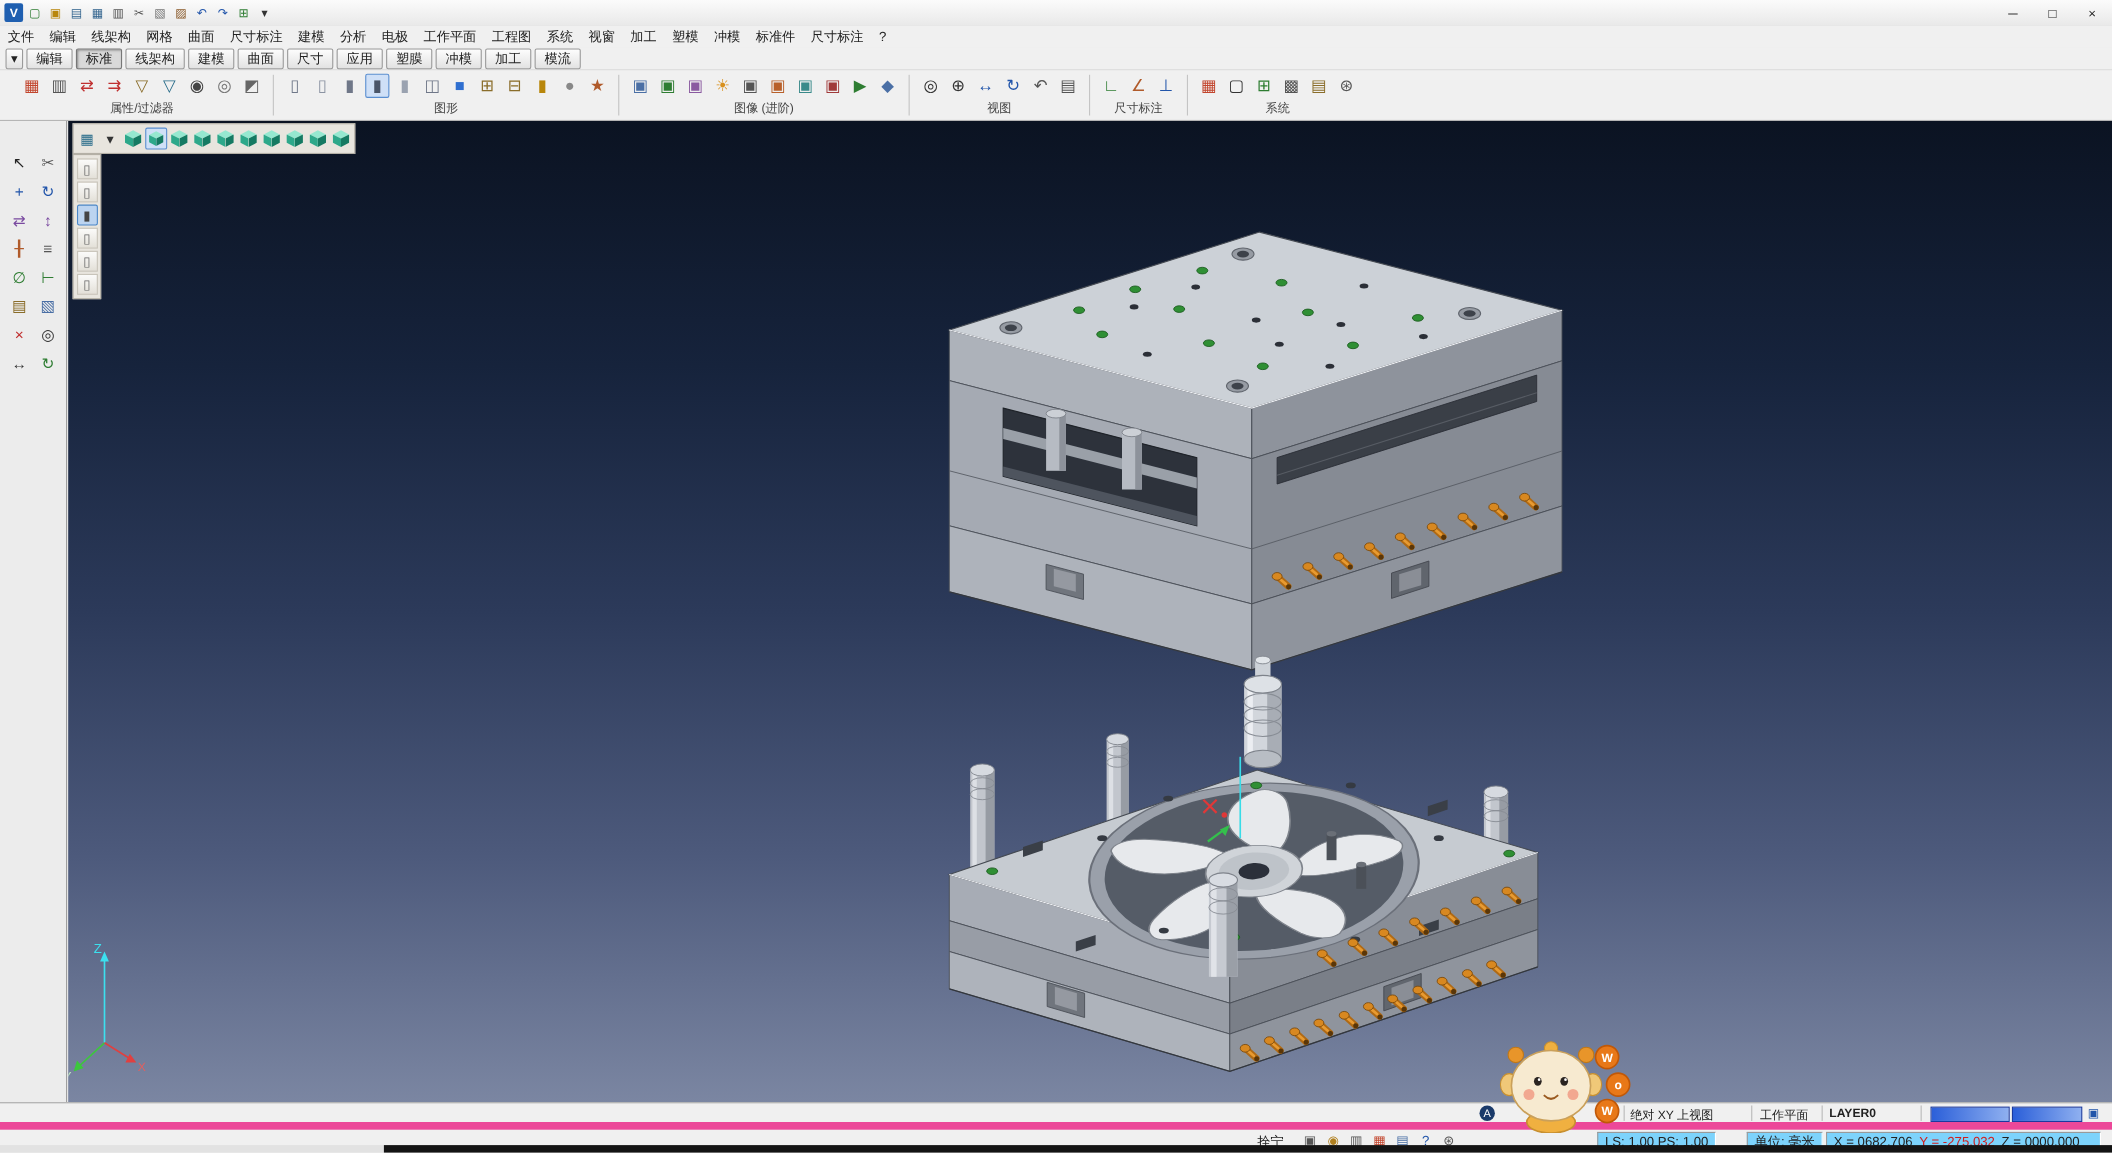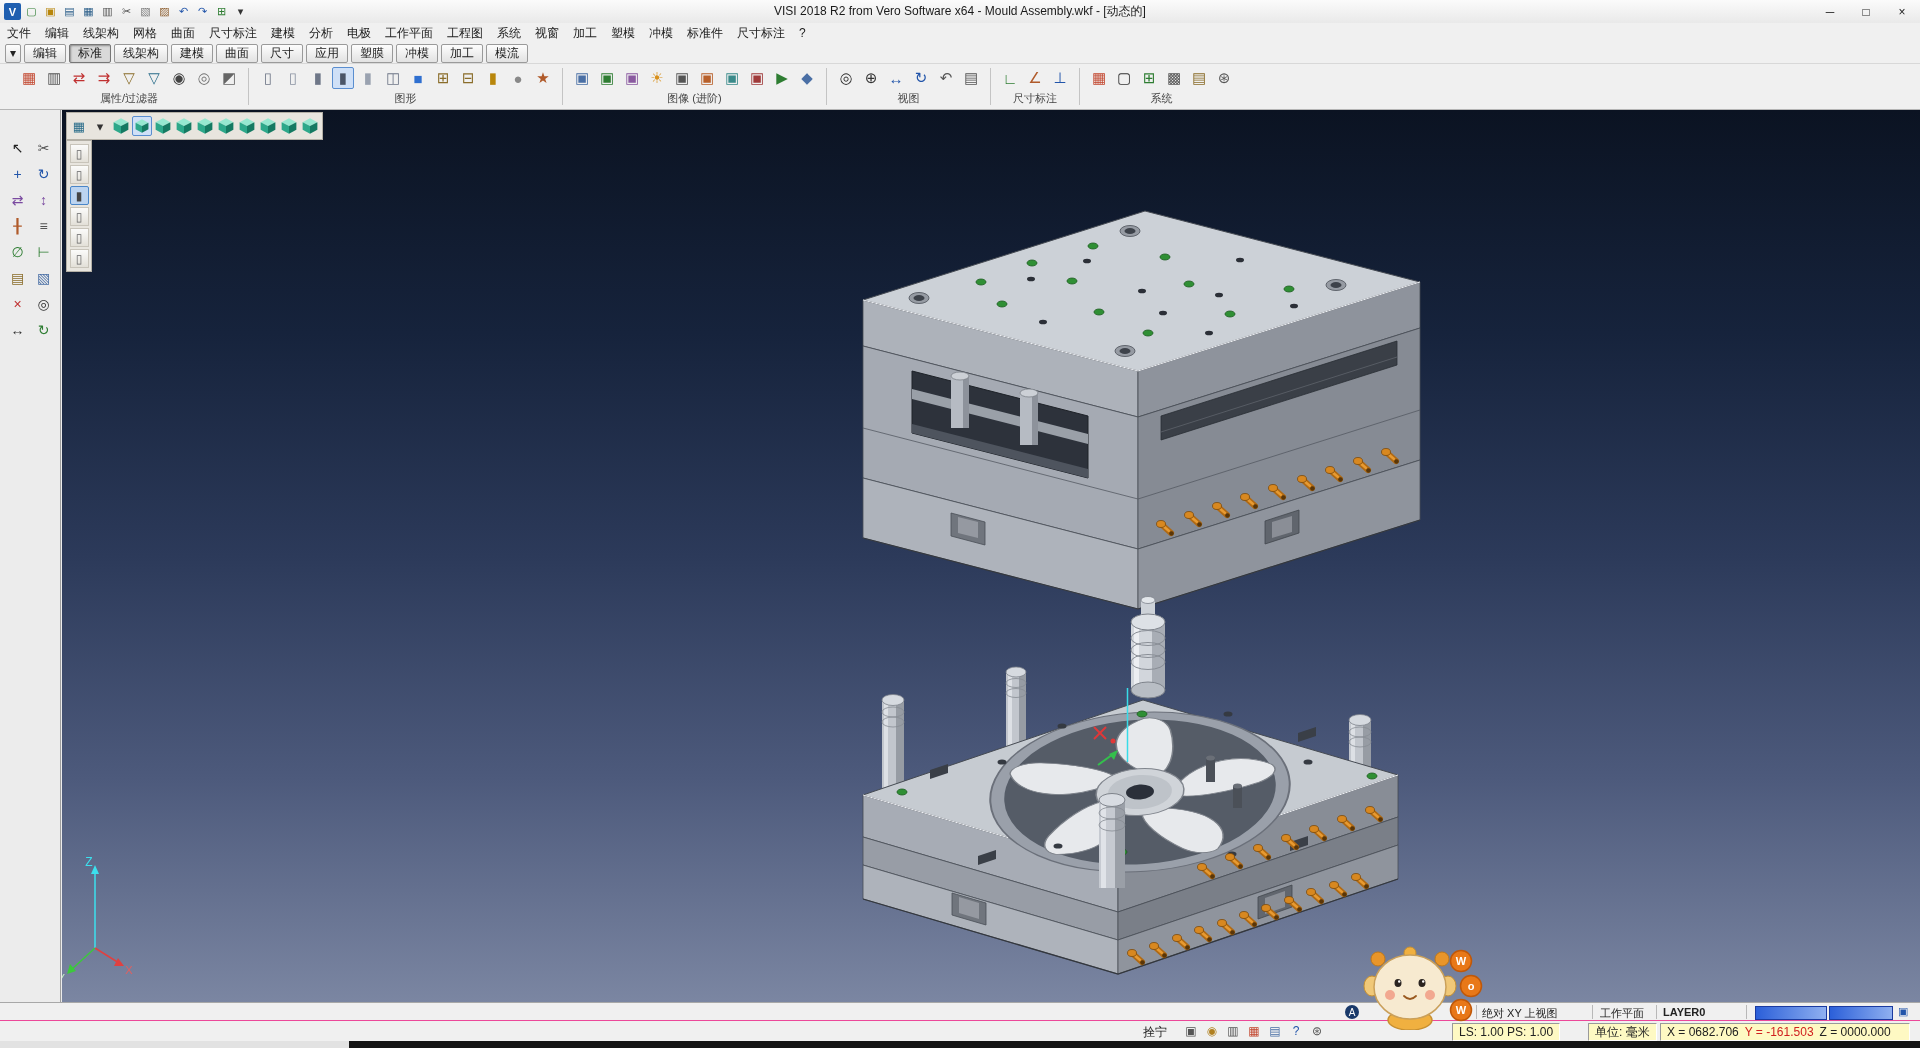--- a/index.html
+++ b/index.html
@@ -75,26 +75,26 @@
            background:#1a3a6a;color:#fff;font-size:10px;display:flex;align-items:center;justify-content:center;}
   .sr1-search{position:absolute;left:1460px;top:1px;font-size:12px;color:#333;}
   .sr1-view{position:absolute;left:1482px;top:3px;}
   .sr1-mode{position:absolute;left:1600px;top:3px;}
   .sr1-layer{position:absolute;left:1663px;top:3px;font-weight:bold;}
   .membar{position:absolute;top:3px;height:12px;border:1px solid #1a3aa0;
           background:linear-gradient(90deg,#2b5fd9,#8fb0f0);}
   .sr1-end{position:absolute;left:1898px;top:2px;font-size:11px;color:#2255aa;}
 
   .statusrow2{position:absolute;top:1020px;left:0;width:1920px;height:21px;background:#f0f0f0;
-              border-top:1px solid #ec4899;font-size:12px;}
+              border-top:7px solid #ec4899;font-size:12px;}
   .snap-label{position:absolute;left:1143px;top:3px;}
   .s2icons{position:absolute;left:1182px;top:1px;display:flex;gap:3px;}
   .s2icons .icon{width:18px;height:18px;font-size:12px;}
   .field{position:absolute;top:2px;height:16px;line-height:16px;padding:0 6px;
-         border:1px solid;border-color:#9a9a9a #ffffff #ffffff #9a9a9a;background:#fef9c3;white-space:nowrap;}
+         border:1px solid;border-color:#9a9a9a #ffffff #ffffff #9a9a9a;background:#7dd3fc;white-space:nowrap;}
   .f-lsps{left:1452px;}
   .f-units{left:1588px;}
   .f-coords{left:1660px;width:236px;}
   .coord-y{color:#d02020;margin:0 6px;}
 
   .bottomstrip-l{position:absolute;top:1041px;left:0;width:349px;height:7px;background:#e2e2e2;}
   .bottomstrip-r{position:absolute;top:1041px;left:349px;width:1571px;height:7px;background:#141414;}
 
   .mascot{position:absolute;left:1358px;top:944px;z-index:20;}
 </style>
@@ -110,21 +110,20 @@
       <span class="icon" style="color: rgb(44, 95, 138);">▦</span>
       <span class="icon" style="color: rgb(85, 85, 85);">▥</span>
       <span class="icon" style="color: rgb(85, 85, 85);">✂</span>
       <span class="icon" style="color: rgb(119, 119, 119);">▧</span>
       <span class="icon" style="color: rgb(138, 90, 42);">▨</span>
       <span class="icon" style="color: rgb(34, 85, 170);">↶</span>
       <span class="icon" style="color: rgb(34, 85, 170);">↷</span>
       <span class="icon" style="color: rgb(46, 125, 50);">⊞</span>
       <span class="icon" style="color: rgb(51, 51, 51);">▾</span>
     </div>
-  <div class="title">VISI 2018 R2 from Vero Software x64 - Mould Assembly.wkf - [动态的]</div>
   <div class="wincontrols">
     <span class="winbtn">─</span>
     <span class="winbtn">□</span>
     <span class="winbtn">×</span>
   </div>
 </div>
 
 <div class="menubar">
   <span class="menu-item">文件</span>
   <span class="menu-item">编辑</span>
@@ -601,21 +600,21 @@
       <span class="icon" style="color: rgb(85, 85, 85);">▣</span>
       <span class="icon" style="color: rgb(176, 128, 32);">◉</span>
       <span class="icon" style="color: rgb(85, 85, 85);">▥</span>
       <span class="icon" style="color: rgb(194, 69, 45);">▦</span>
       <span class="icon" style="color: rgb(74, 111, 165);">▤</span>
       <span class="icon" style="color: rgb(34, 85, 170);">?</span>
       <span class="icon" style="color: rgb(85, 85, 85);">⊛</span>
     </div>
   <span class="field f-lsps">LS: 1.00 PS: 1.00</span>
   <span class="field f-units">单位: 毫米</span>
-  <span class="field f-coords"><span class="coord-x">X = 0682.706</span><span class="coord-y">Y = -161.503</span><span class="coord-z">Z = 0000.000</span></span>
+  <span class="field f-coords"><span class="coord-x">X = 0682.706</span><span class="coord-y">Y = -275.032</span><span class="coord-z">Z = 0000.000</span></span>
 </div>
 
 <div class="bottomstrip-l"></div>
 <div class="bottomstrip-r"></div>
 
 <svg class="mascot" width="128" height="86" viewBox="0 0 128 86">
   <ellipse cx="52" cy="76" rx="22" ry="10" fill="#f0b040" stroke="#c89030" stroke-width="1.5"></ellipse>
   <circle cx="20" cy="15" r="7" fill="#e8952a" stroke="#c07818" stroke-width="1"></circle>
   <circle cx="84" cy="15" r="7" fill="#e8952a" stroke="#c07818" stroke-width="1"></circle>
   <circle cx="52" cy="9" r="6" fill="#f0b040" stroke="#c89030" stroke-width="1"></circle>

